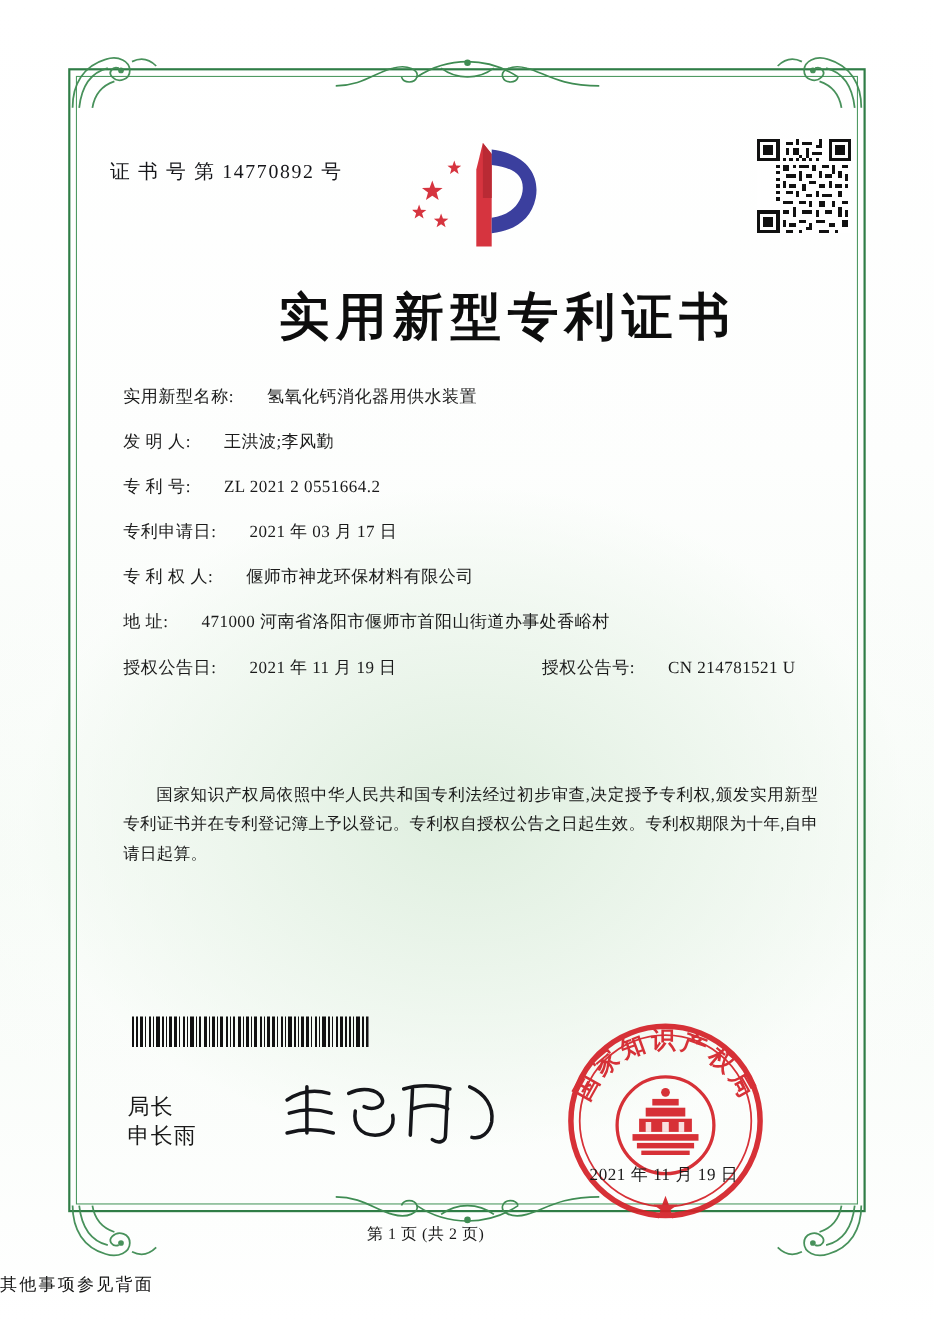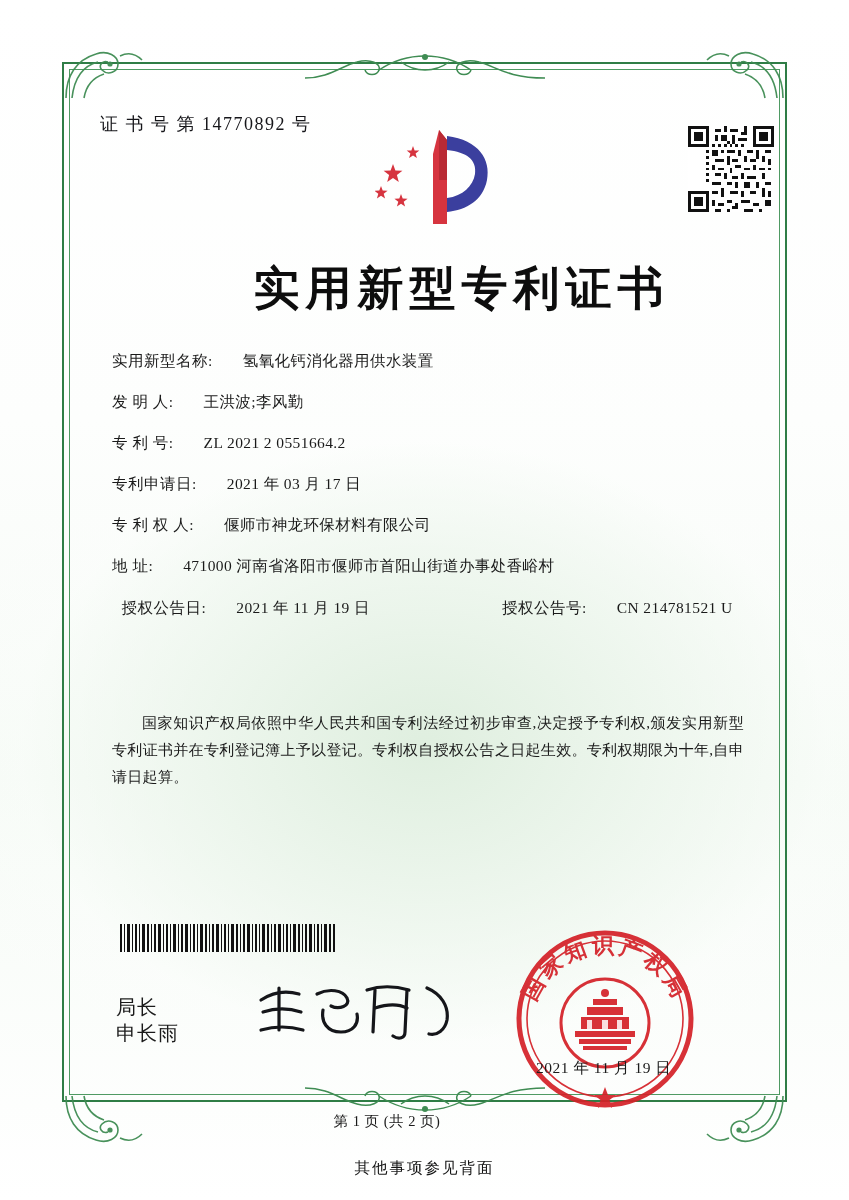--- a/index.html
+++ b/index.html
@@ -64,21 +64,21 @@
   .flourish-bottom {
     position: absolute;
     left: 305px; top: 1082px;
     width: 240px; height: 36px;
     transform: scaleY(-1);
   }
 
   
   .cert-no {
     position: absolute;
-    left: 100px; top: 112px;
+    left: 100px; top: 144px;
     font-size: 18px;
     letter-spacing: 1.5px;
     color: #16161a;
     font-family: "Liberation Serif", "DejaVu Serif", serif;
   }
 
   .logo {
     position: absolute;
     left: 375px; top: 124px;
     width: 130px; height: 108px;
@@ -121,21 +121,21 @@
   .field-label {
     flex: 0 0 auto;
     white-space: nowrap;
     letter-spacing: 0.5px;
   }
   .field-value {
     flex: 0 1 auto;
     margin-left: 6px;
     letter-spacing: 0.4px;
   }
-  .field-row.dual { justify-content: center; }
+  .field-row.dual { justify-content: flex-start; }
   .dual-gap { width: 84px; flex: 0 0 auto; }
 
   
   .paragraphs {
     position: absolute;
     left: 112px; top: 710px;
     width: 632px;
     font-size: 15px;
     line-height: 27px;
     letter-spacing: 0.3px;
@@ -188,21 +188,21 @@
     width: 774px;
     text-align: center;
     font-size: 14.5px;
     letter-spacing: 0.5px;
     color: #1a1a1a;
   }
   .back-note {
     position: absolute;
     left: 0; top: 1158px;
     width: 849px;
-    text-align: center;
+    text-align: left;
     font-size: 15.5px;
     letter-spacing: 2px;
     color: #141414;
   }
 </style>
 </head>
 <body>
 
 <div id="certificate">
 

